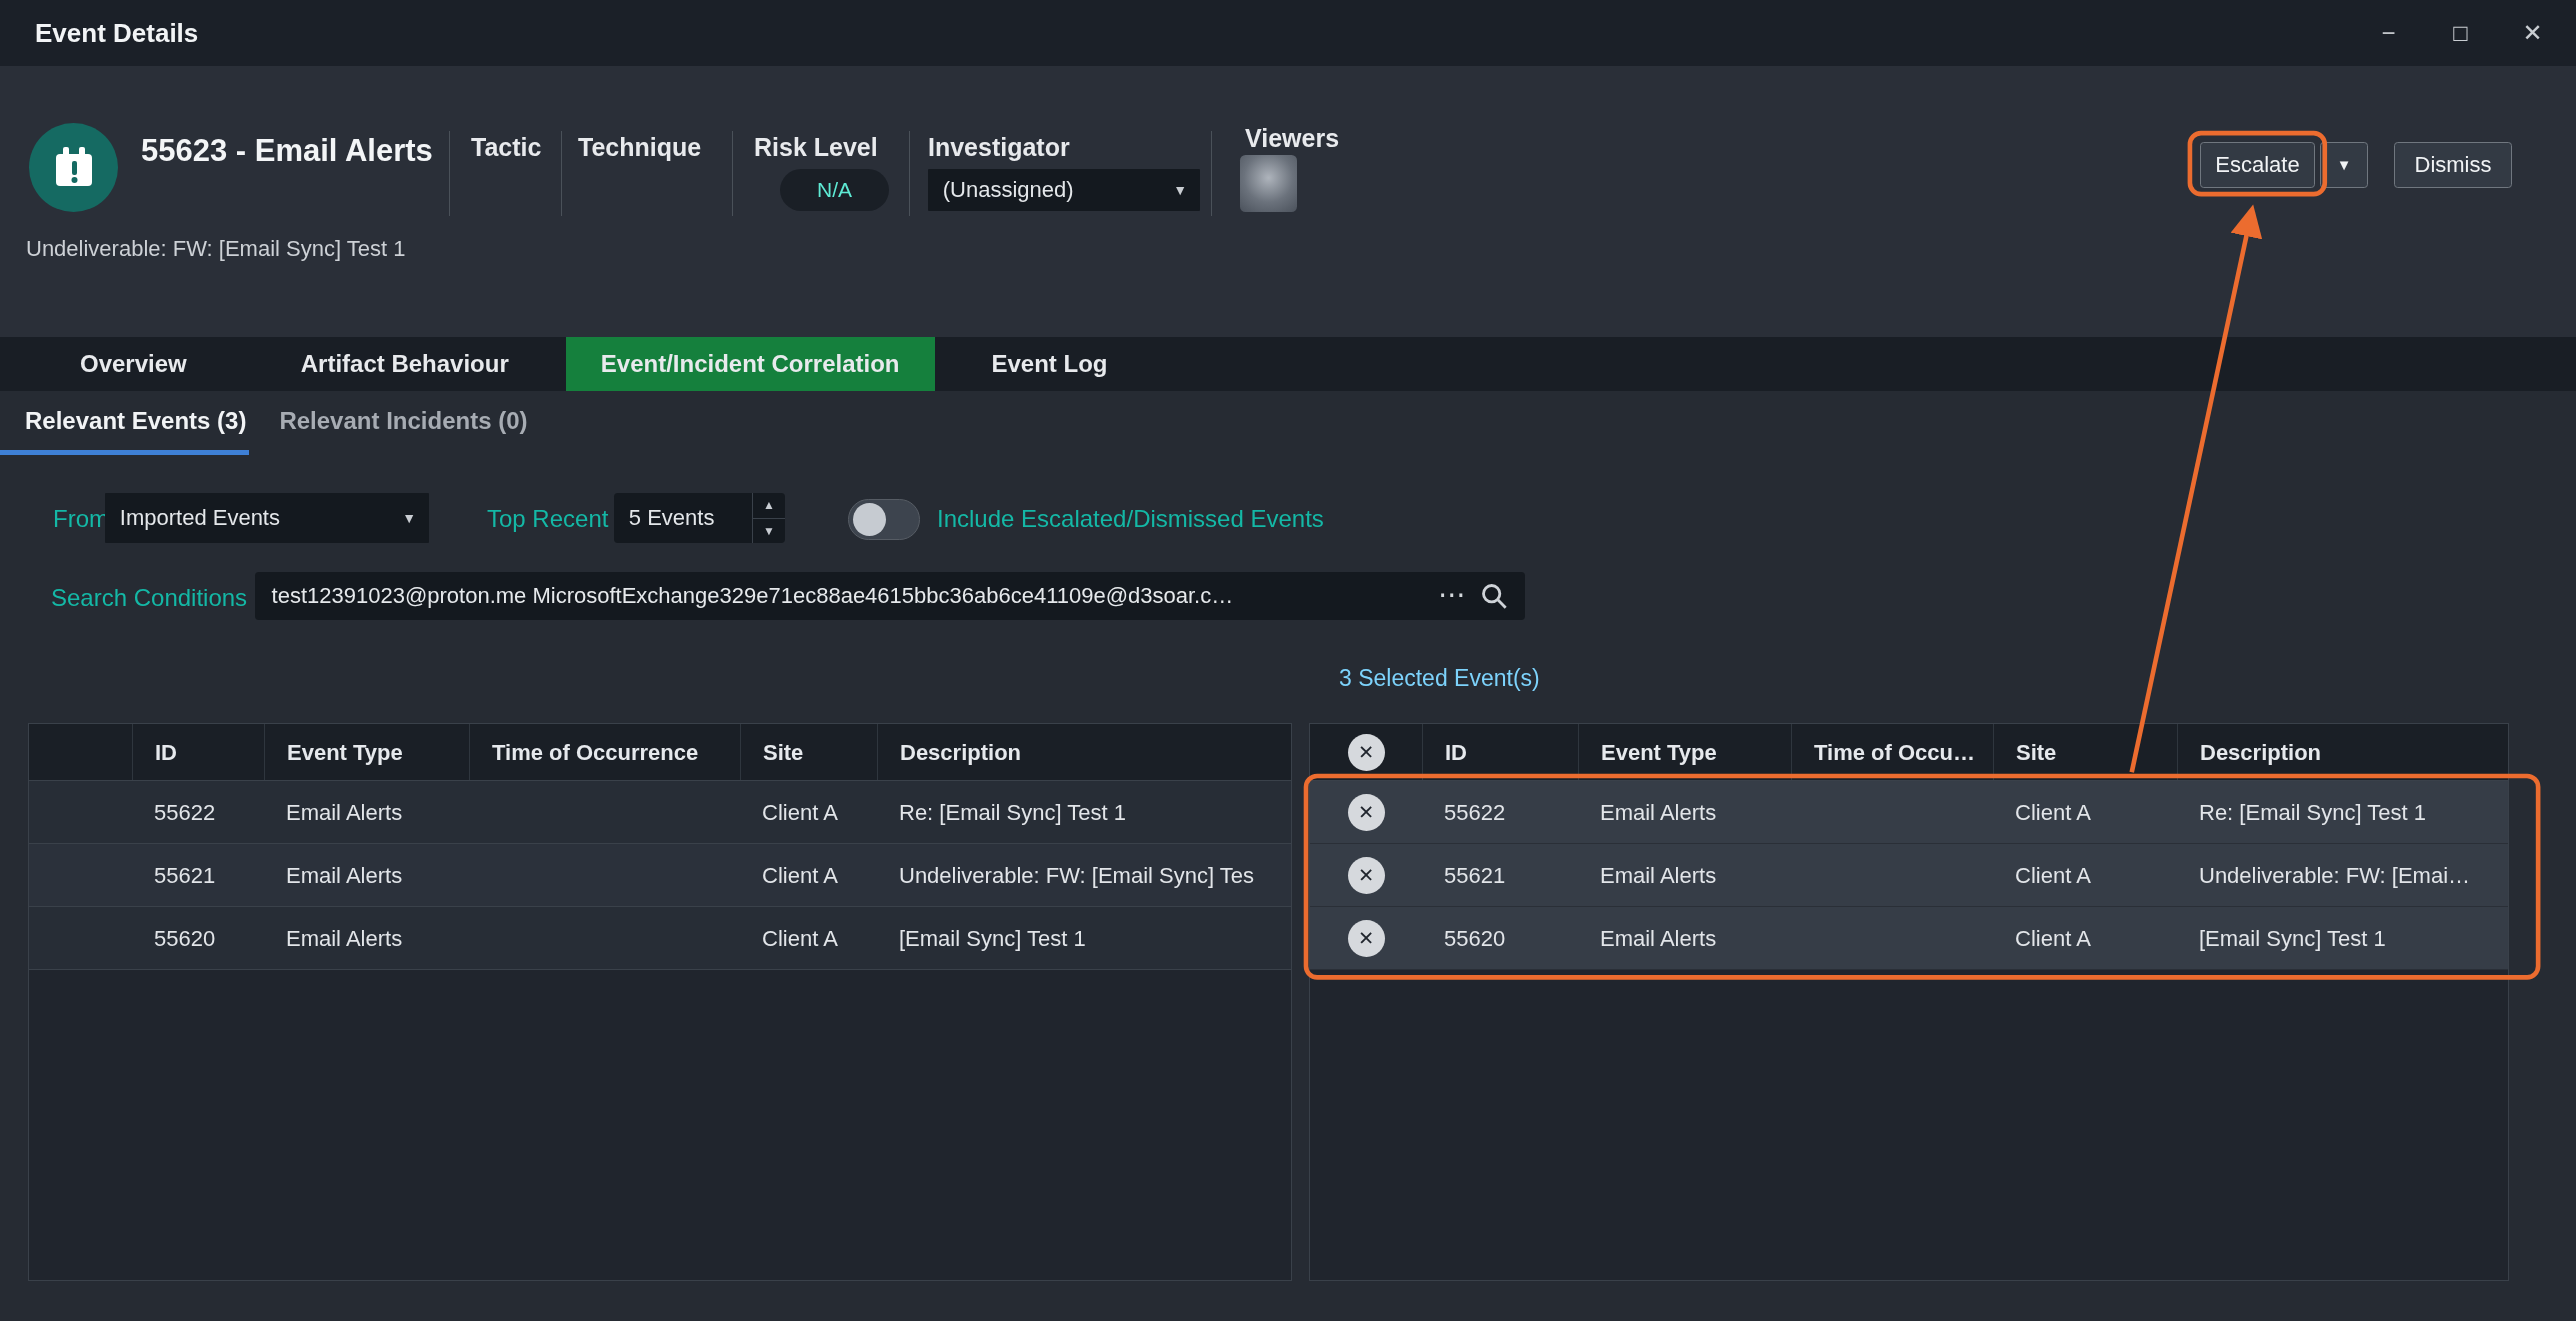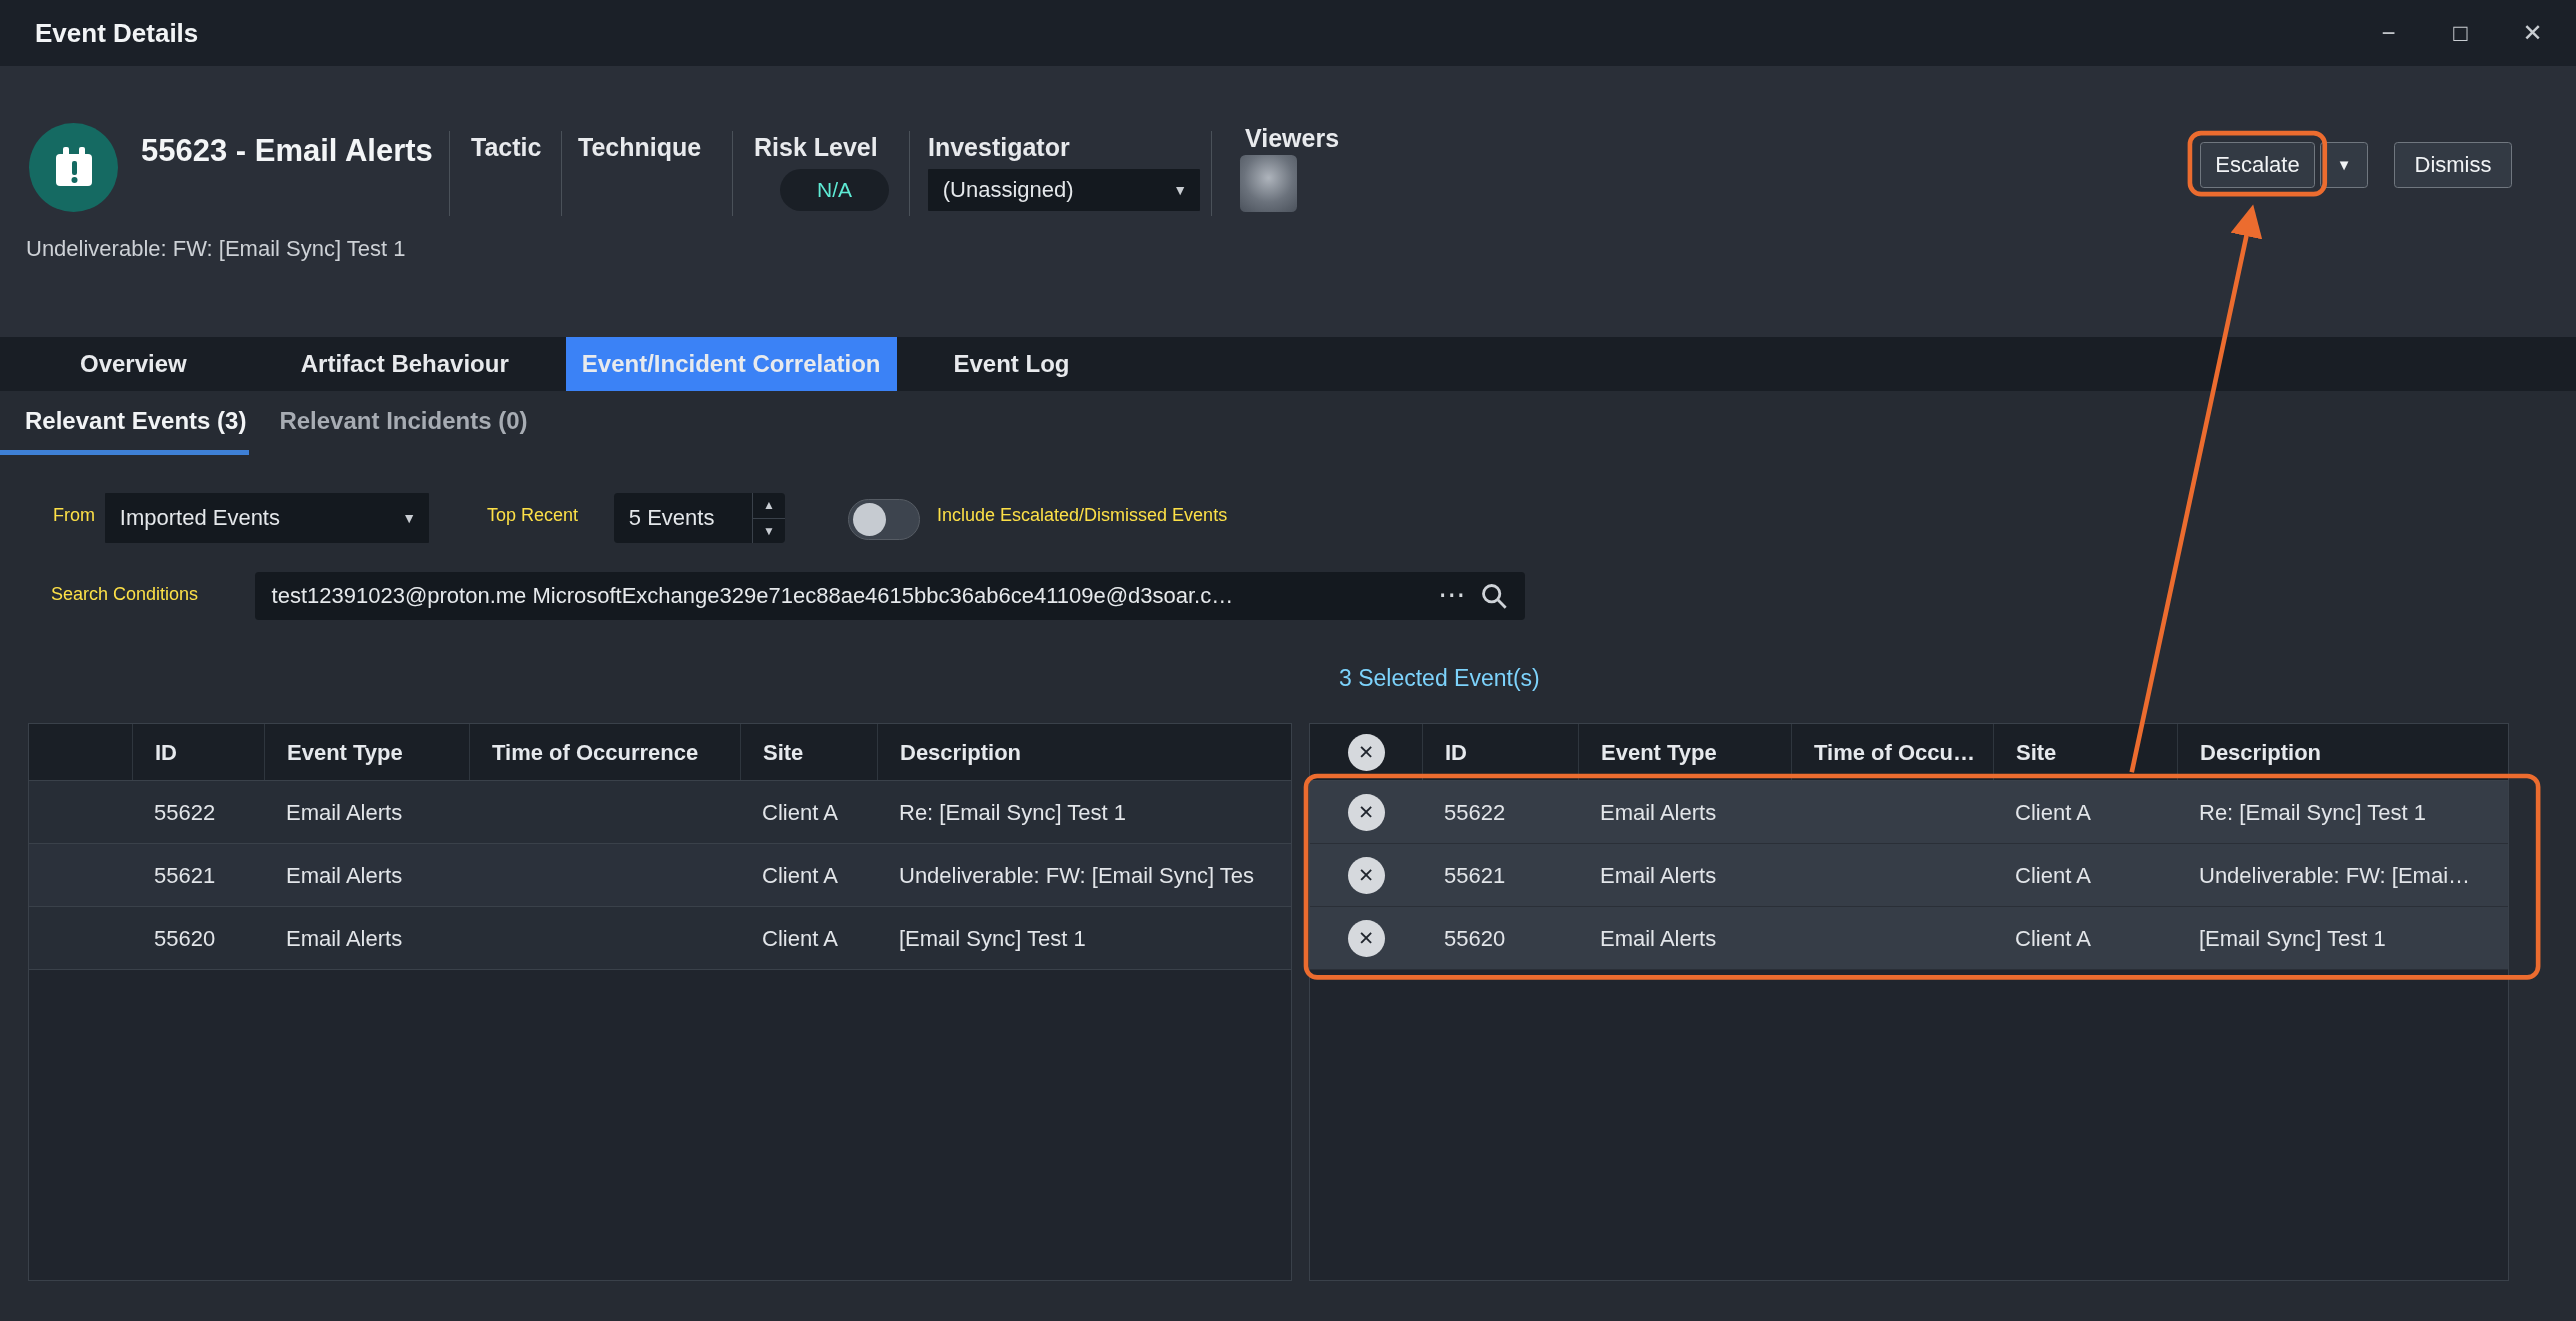--- a/index.html
+++ b/index.html
@@ -26,31 +26,31 @@
   .inv-select{left:928px;top:103px;width:272px;height:42px}
   .avatar{position:absolute;left:1240px;top:89px;width:57px;height:57px;border-radius:5.5px;background:radial-gradient(circle at 50% 40%, #AEB4BC 0%, #6B727C 55%, #4A515B 100%)}
   .hbtn{position:absolute;top:76px;height:46px;background:#333A44;border:0.9px solid #70777F;border-radius:3.7px;display:flex;align-items:center;justify-content:center;font-size:22px;color:#F1F3F5;cursor:pointer}
   .btn-escalate{left:2200px;width:115px}
   .btn-esc-caret{left:2320px;width:48px;font-size:14.8px}
   .btn-dismiss{left:2394px;width:118px}
 
   
   .tabbar{position:absolute;left:0;top:337px;width:100%;height:54px;background:#191E25;display:flex;padding-left:23px}
   .tab{line-height:54px;padding:0 57px;font-size:24px;font-weight:bold;color:#E8EAED;cursor:pointer;white-space:nowrap}
-  .tab.active{background:#3b82f6;padding:0 16px}
+  .tab.active{background:#15803d;padding:0 35px}
 
   
   .subtabs{position:absolute;left:0;top:392px;width:100%;height:64px;padding-left:25px;display:flex}
   .subtab{font-size:24px;font-weight:bold;line-height:57px;cursor:pointer}
   .subtab.active{color:#F2F4F6}
   .subtab.inactive{color:#A7ACB3;margin-left:33px}
   .subtab-underline{position:absolute;left:0;top:58px;width:249px;height:4.6px;background:#3E80D6}
 
   
-  .flabel{position:absolute;font-size:18px;color:#fde047;white-space:nowrap}
+  .flabel{position:absolute;font-size:24px;color:#14b8a6;white-space:nowrap}
   .lbl-from{left:53px;top:505px}
   .sel-from{left:105px;top:493px;width:324px;height:50px}
   .lbl-toprecent{left:487px;top:505px}
   .spin{position:absolute;left:614px;top:493px;width:171px;height:50px;background:#14191F;border-radius:3.7px}
   .spin-text{line-height:50px;padding-left:14.8px;font-size:22px;color:#E4E7EA}
   .spin-btns{position:absolute;right:0;top:0;width:33px;height:50px;border-left:0.9px solid #3A414A;display:flex;flex-direction:column}
   .spin-btns span{flex:1;display:flex;align-items:center;justify-content:center;font-size:12px;color:#C9CDD3;cursor:pointer}
   .spin-btns span+span{border-top:0.9px solid #3A414A}
   .toggle{position:absolute;left:848px;top:499px;width:72px;height:41px;border-radius:20.3px;background:#3D444E;border:0.9px solid #565C64;cursor:pointer}
   .toggle-knob{position:absolute;left:3.7px;top:2.8px;width:33px;height:33px;border-radius:50%;background:#C6CBD1}

